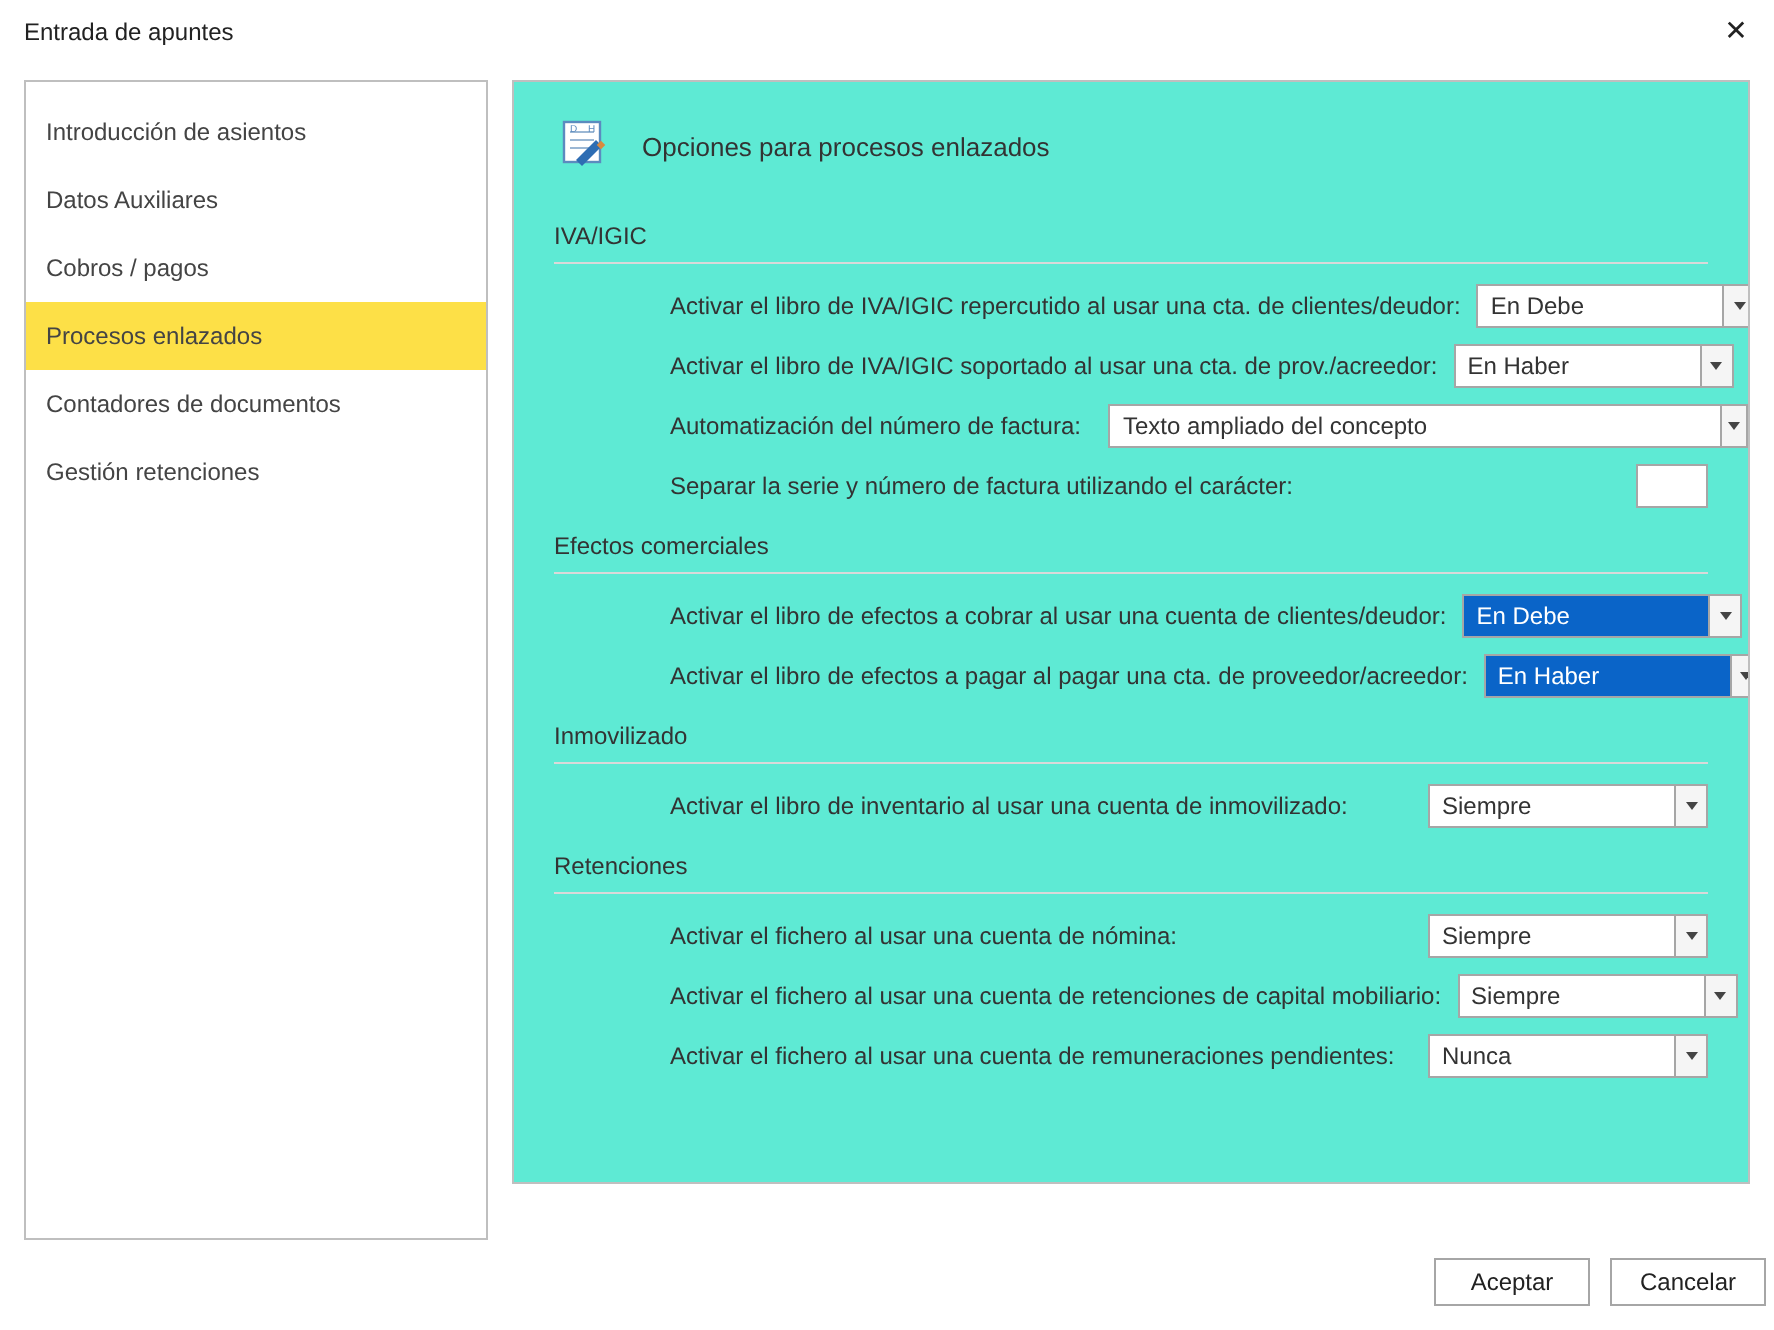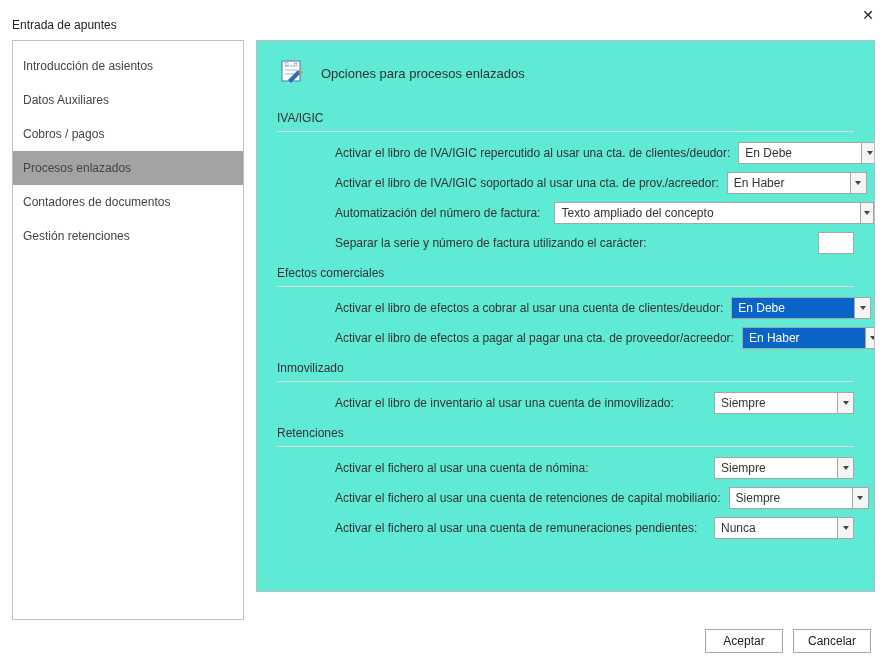--- a/index.html
+++ b/index.html
@@ -10,21 +10,21 @@
     color: #333;
     background: #fff;
     width: 887px;
     height: 665px;
     overflow: hidden;
     position: relative;
   }
   .titlebar {
     height: 32px;
     display: flex;
-    align-items: flex-end;
+    align-items: center;
     padding: 0 12px;
     position: relative;
   }
   .titlebar .title {
     font-size: 12px;
     color: #222;
   }
   .titlebar .close {
     position: absolute;
     right: 10px;
@@ -50,21 +50,21 @@
     background: #fff;
     padding-top: 8px;
   }
   .sidebar-item {
     padding: 10px 10px;
     color: #444;
     cursor: pointer;
     font-size: 12px;
   }
   .sidebar-item.selected {
-    background: #a3a3a3;
+    background: #fde047;
   }
   .main {
     flex: 1;
     height: 552px;
     border: 1px solid #bfbfbf;
     background: #5eead4;
     padding: 18px 20px 10px 20px;
     overflow: hidden;
   }
   .page-header {
@@ -139,21 +139,21 @@
   }
   .textinput {
     border: 1px solid #a6a6a6;
     height: 22px;
     width: 36px;
     margin-left: 8px;
     background: #fff;
   }
   .footer {
     position: absolute;
-    right: 16px;
+    right: 4px;
     bottom: 12px;
     display: flex;
     gap: 10px;
     justify-content: space-between;
   }
   .btn {
     min-width: 78px;
     height: 24px;
     border: 1px solid #a6a6a6;
     background: #fff;

